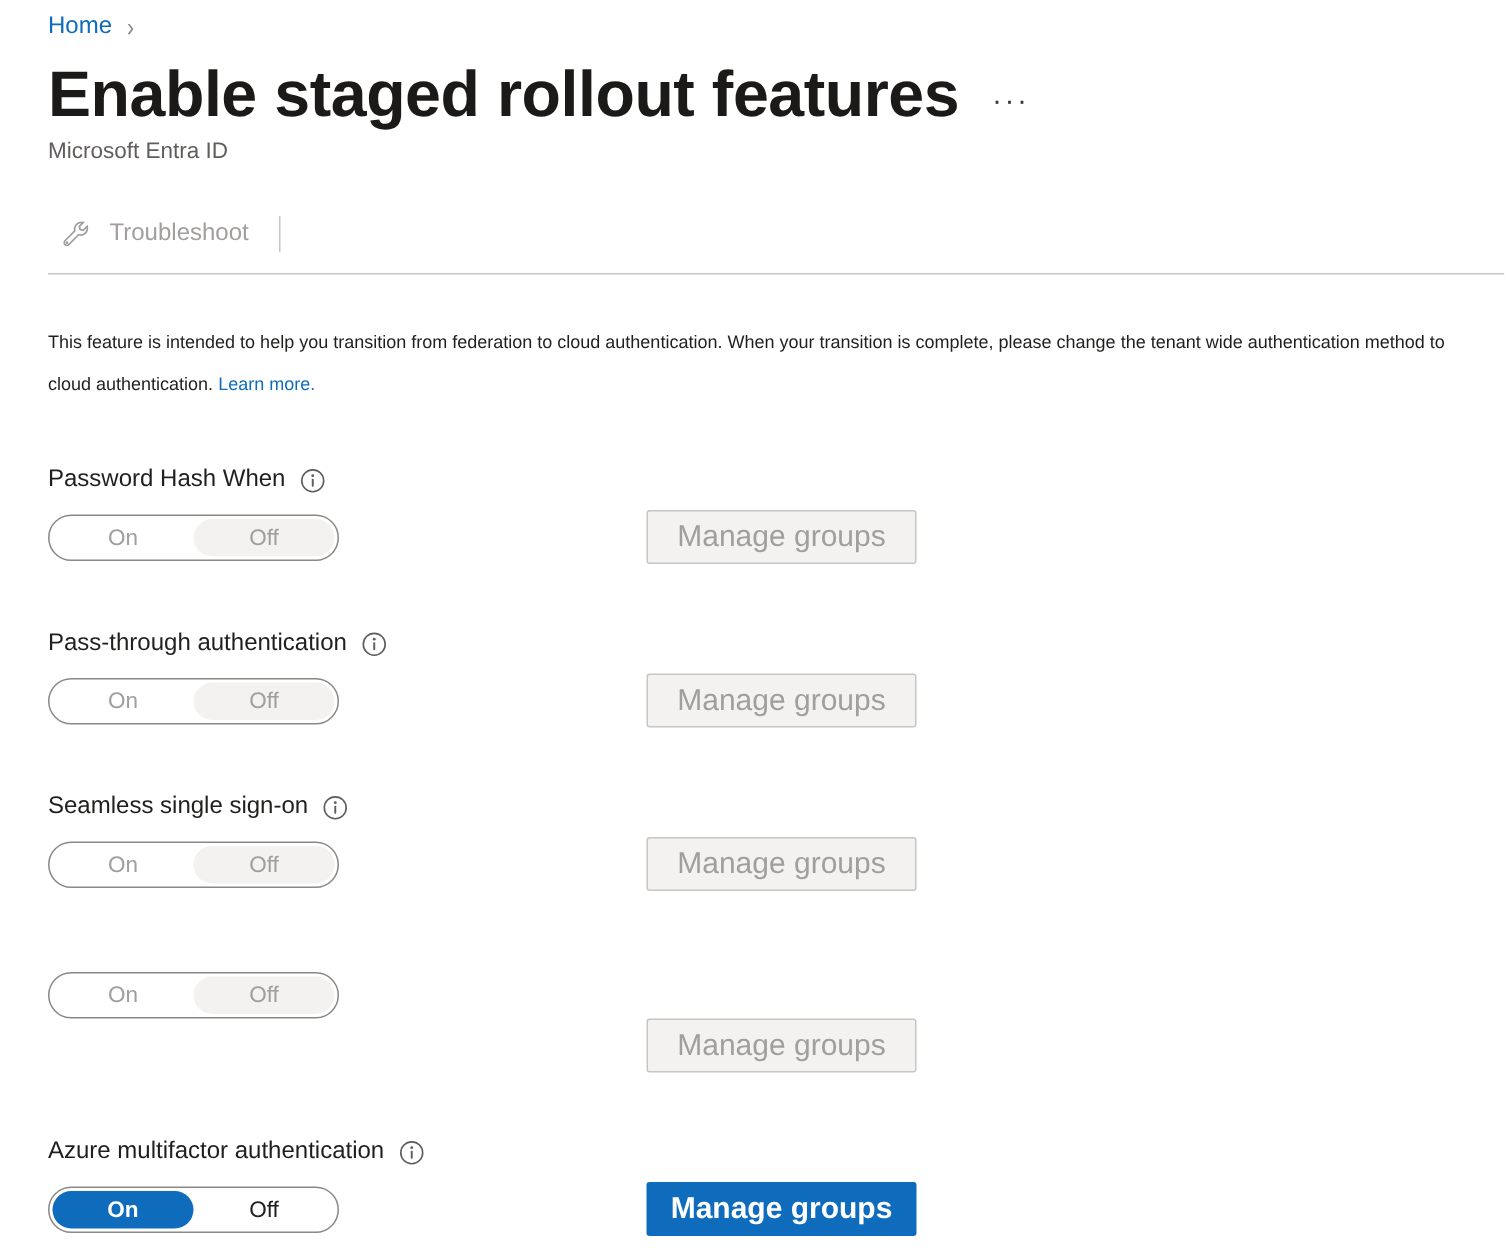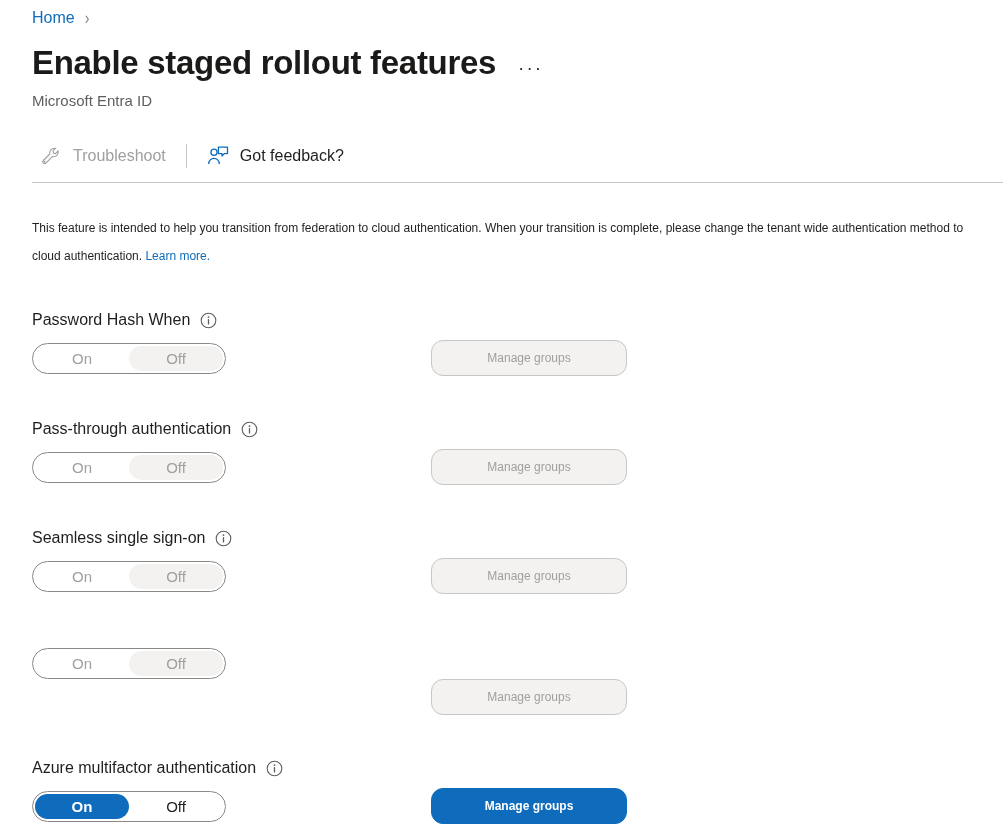--- a/index.html
+++ b/index.html
@@ -42,21 +42,21 @@
 
   
   .title-row {
     position: absolute;
     left: 32px;
     top: 42px;
     display: flex;
     align-items: center;
   }
   .page-title {
-    font-size: 33px;
+    font-size: 43px;
     font-weight: 600;
     letter-spacing: -0.3px;
     color: #1b1a19;
     line-height: 42px;
     margin: 0;
     white-space: nowrap;
   }
   .title-ellipsis {
     margin-left: 22px;
     margin-top: 10px;
@@ -215,27 +215,27 @@
   }
   .toggle.on .toggle-seg.seg-off {
     color: #201f1e;
   }
 
   
   .manage-btn {
     position: absolute;
     left: 399px;
     top: 31px;
-    width: 196px;
+    width: 180px;
     height: 36px;
     box-sizing: border-box;
     font-family: inherit;
-    font-size: 12px;
-    line-height: 20px;
-    border-radius: 12px;
+    font-size: 20px;
+    line-height: 20px;
+    border-radius: 2px;
     display: flex;
     align-items: center;
     justify-content: center;
   }
   .manage-btn.disabled {
     background: #f3f2f1;
     border: 1px solid #c8c6c4;
     color: #a19f9d;
     cursor: default;
   }
@@ -267,30 +267,20 @@
       <svg width="22" height="22" viewBox="0 0 22 22">
         <path d="M14.3 3.2a4.6 4.6 0 0 0-4.45 5.76L3.3 15.5a1.8 1.8 0 1 0 2.55 2.55l6.53-6.53a4.6 4.6 0 0 0 5.75-5.6l-2.6 2.6-2.1-.5-.5-2.1 2.6-2.6a4.6 4.6 0 0 0-1.23-.12z" fill="none" stroke="#a19f9d" stroke-width="1.1"></path>
         <circle cx="4.6" cy="16.75" r="0.95" fill="#a19f9d"></circle>
       </svg>
     </span>
     <span>Troubleshoot</span>
   </button>
 
   <div class="cmd-sep"></div>
 
-  <button class="cmd-btn active">
-    <span class="cmd-icon">
-      <svg width="22" height="22" viewBox="0 0 22 22">
-        <circle cx="7" cy="7.2" r="3.1" fill="none" stroke="#0f6cbd" stroke-width="1.3"></circle>
-        <path d="M1.7 19c0-3.3 2.4-5.7 5.3-5.7s5.3 2.4 5.3 5.7" fill="none" stroke="#0f6cbd" stroke-width="1.3"></path>
-        <path d="M11.4 2.2h9.1v6.4h-3.3l-2.2 2.4V8.6h-3.6z" fill="none" stroke="#0f6cbd" stroke-width="1.3" stroke-linejoin="round"></path>
-      </svg>
-    </span>
-    <span>Got feedback?</span>
-  </button>
 </div>
 <div class="cmd-divider"></div>
 
 <div class="description">
   <span>This feature is intended to help you transition from federation to cloud authentication. When your transition is complete, please change the tenant wide authentication method to cloud authentication. </span><a class="learn-link">Learn more.</a>
 </div>
 
 <div class="features" id="features-container">
   <div class="feature-row">
     <div class="feature-label-line">

